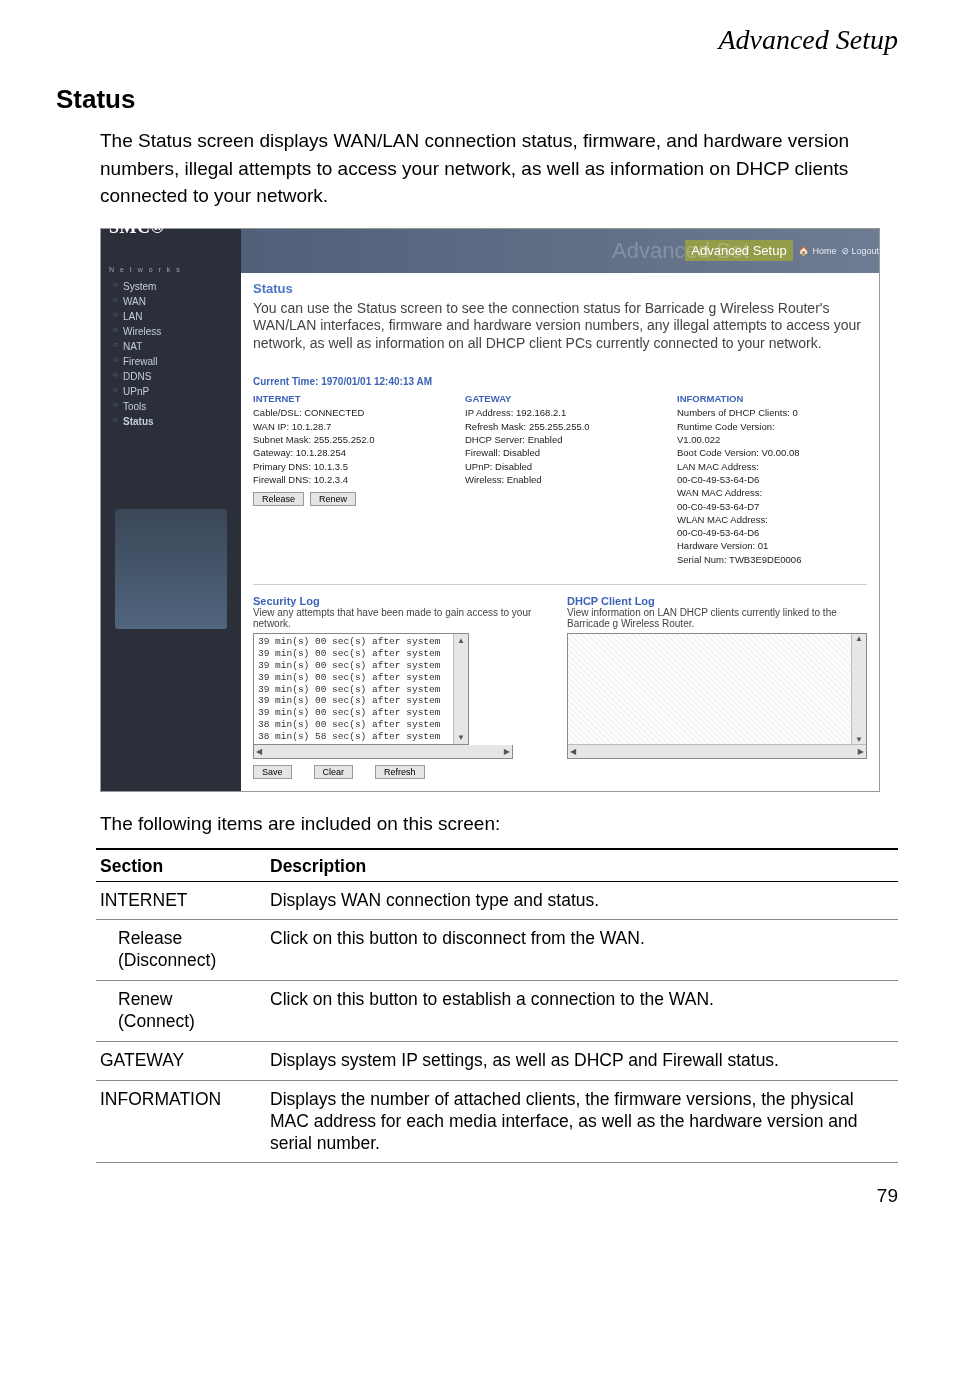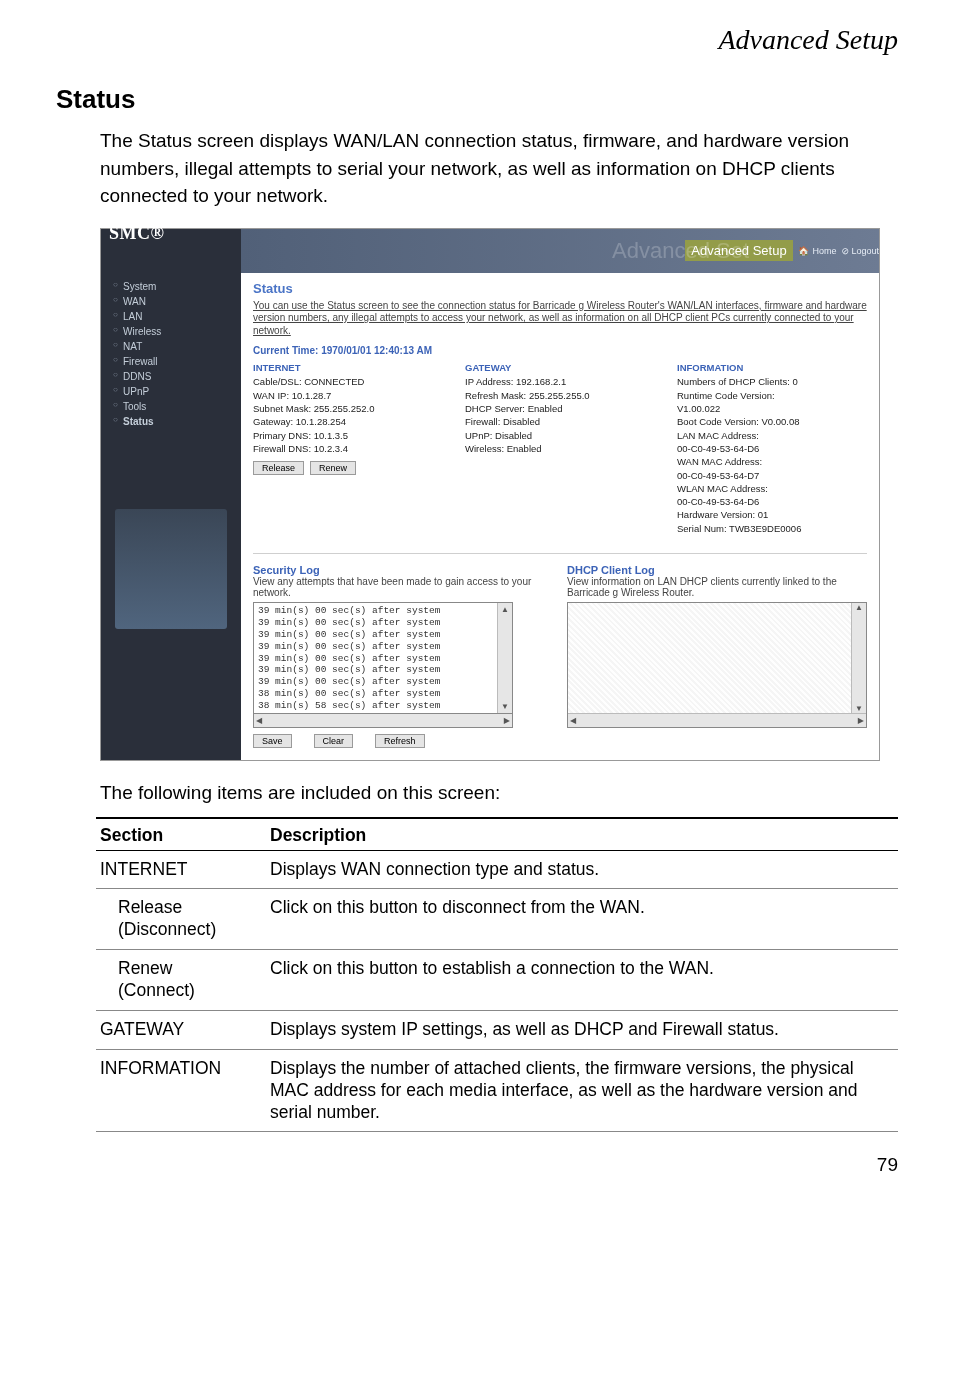--- a/index.html
+++ b/index.html
@@ -7,55 +7,55 @@
     .page { padding: 24px 56px; }
     .page-header { font-style: italic; font-size: 28px; text-align: right; margin-bottom: 28px; font-family: "Times New Roman", serif;}
     .section-title { font-size: 26px; font-weight: bold; margin-bottom: 12px; }
     .intro { font-size: 19px; line-height: 1.45; margin: 0 0 18px 44px; }
     .post-screenshot { font-size: 19px; line-height: 1.45; margin: 18px 0 10px 44px; }
 
     
     .shot { margin-left: 44px; border: 1px solid #999; width: 780px; font-size: 11px; color: #333; background: #fff; }
 
     .shot-top { display: flex; height: 44px; }
-    .logo-cell { width: 140px; background: #2a2f3a; color: #fff; display: flex; flex-direction: column; justify-content: center; padding-left: 8px; gap: 28px; }
+    .logo-cell { width: 140px; background: #2a2f3a; color: #fff; display: flex; flex-direction: column; justify-content: flex-end; padding-left: 8px; gap: 28px; }
     .logo-main { font-family: "Times New Roman", serif; font-weight: bold; font-size: 18px; letter-spacing: 0.5px; }
     .logo-sub { font-size: 7px; letter-spacing: 2px; color: #9fa6b0; }
     .banner { flex: 1; background: linear-gradient(90deg, #516078, #6d7b93); display: flex; align-items: center; justify-content: flex-end; padding-right: 0; position: relative; }
     .banner-ghost { position: absolute; right: 130px; font-size: 22px; font-family: Arial; color: rgba(255,255,255,0.22); font-weight: 400; letter-spacing: 0; }
     .banner-tag { background: #939c49; color: #fff; font-size: 13px; padding: 3px 6px; font-weight: 400; }
     .banner-links { font-size: 9px; color: #c9d0dc; margin-left: 6px; }
     .banner-links span { color: #e7edf6; }
 
     .shot-body { display: flex; min-height: 392px; }
     .sidenav { width: 140px; background: #2a2f3a; color: #c4ced9; padding: 6px 14px; }
     .sidenav .nav-item { font-size: 10px; padding: 2px 2px 2px 8px; position: relative; }
     .sidenav .nav-item::before { content: "○"; position: absolute; left: -2px; top: 1px; font-size: 8px; color: #7d8796; }
     .sidenav .active { font-weight: bold; }
     .sidenav-img { margin-top: 80px; height: 120px; background: linear-gradient(180deg,#3a4656,#50657e); border-radius: 3px; }
 
     .content { flex: 1; padding: 8px 12px 12px; }
     .status-h { color: #4a74c6; font-weight: bold; font-size: 13px; margin-bottom: 4px; }
-    .desc { font-size: 10px; color: #444; line-height: 1.25; margin-bottom: 8px; text-decoration: underline; }
+    .desc { font-size: 14px; color: #444; line-height: 1.25; margin-bottom: 24px; }
     .curtime { color: #3c63b7; font-size: 10px; font-weight: bold; margin-bottom: 5px; }
 
     .panels { display: flex; gap: 22px; margin-bottom: 18px; }
     .panel { flex: 1; font-size: 9.5px; line-height: 1.4; }
     .panel .ph { color: #3c63b7; font-weight: bold; margin-bottom: 1px; }
     .panel .row { color: #222; }
     .btnrow { display: flex; gap: 6px; margin-top: 6px; }
     .btn-xs { background: #e5e5e5; border: 1px solid #9a9a9a; font-size: 9px; padding: 1px 8px; cursor: pointer; }
 
     .hr { border-top: 1px solid #cfcfcf; margin: 6px 0 10px; }
 
     .lower { display: flex; gap: 22px; }
     .col { flex: 1; }
     .logh { color: #3c63b7; font-weight: bold; font-size: 11px; }
     .logd { font-size: 10px; color: #444; margin-bottom: 4px; }
-    .textarea-wrap { border: 1px solid #888; background: #fff; display:flex; width: 260px; height: 112px;}
+    .textarea-wrap { border: 1px solid #888; background: #fff; display:flex; width: 216px; height: 112px;}
     .logbox { flex:1; font-family: "Courier New", monospace; font-size: 9.5px; padding: 2px 4px; overflow: hidden; white-space: pre; line-height: 1.25; }
     .scroll { width: 15px; background: #e6e6e6; border-left: 1px solid #bbb; display: flex; flex-direction: column; justify-content: space-between; align-items: center; font-size:8px; color:#555;}
     .scroll .arrow { height: 13px; line-height:13px;}
     .bottom-scroll { display:flex; width:260px; border:1px solid #888; border-top:none; height:14px; background:#e6e6e6; align-items:center; justify-content:space-between; font-size:8px; color:#555; padding:0 2px;}
     .btnrow2 { margin-top: 6px; display: flex; gap: 22px; }
     .client-box { border: 1px solid #888; width: 300px; height: 126px; background: repeating-linear-gradient(45deg,#f5f5f5,#f5f5f5 2px,#fefefe 2px,#fefefe 4px); position: relative; }
     .client-scroll-r { position:absolute; right:0; top:0; bottom:14px; width:15px; background:#e6e6e6; border-left:1px solid #bbb; display:flex; flex-direction:column; justify-content:space-between; align-items:center; font-size:8px; color:#555;}
     .client-scroll-b { position:absolute; left:0; right:0; bottom:0; height:14px; background:#e6e6e6; border-top:1px solid #bbb; display:flex; justify-content:space-between; align-items:center; font-size:8px; color:#555; padding:0 2px;}
 
     
@@ -64,21 +64,21 @@
     table.desc-tbl td { vertical-align: top; padding: 8px 4px; border-bottom: 0.5px solid #888; line-height: 1.25;}
     .indent { padding-left: 18px; display:block;}
     .pagenum { text-align: right; font-size: 19px; margin-top: 22px; }
   </style>
 </head>
 <body>
 
 <div class="page">
   <div class="page-header">Advanced Setup</div>
   <div class="section-title">Status</div>
-  <p class="intro">The Status screen displays WAN/LAN connection status, firmware, and hardware version numbers, illegal attempts to serial your network, as well as information on DHCP clients connected to your network.</p>
+  <p class="intro">The Status screen displays WAN/LAN connection status, firmware, and hardware version numbers, illegal attempts to access your network, as well as information on DHCP clients connected to your network.</p>
 
   <div class="shot">
     <div class="shot-top">
       <div class="logo-cell">
         <div class="logo-main">SMC®</div>
         <div class="logo-sub">N e t w o r k s</div>
       </div>
       <div class="banner">
         <div class="banner-ghost">Advanced Set</div>
         <div class="banner-tag">Advanced Setup</div>

